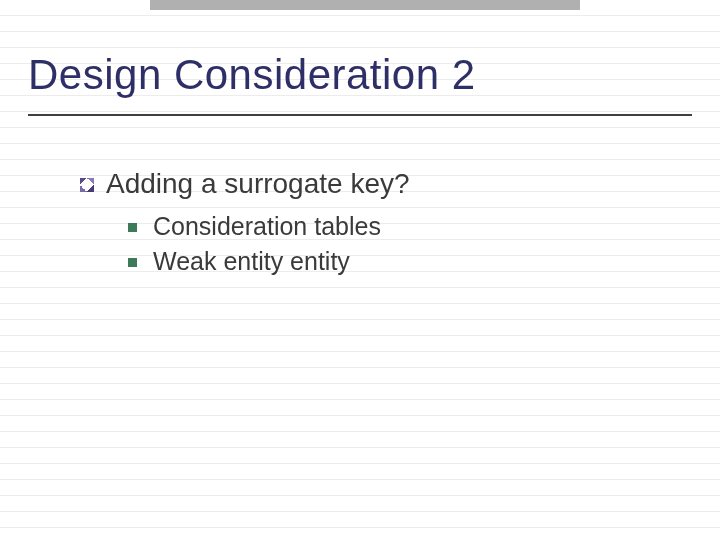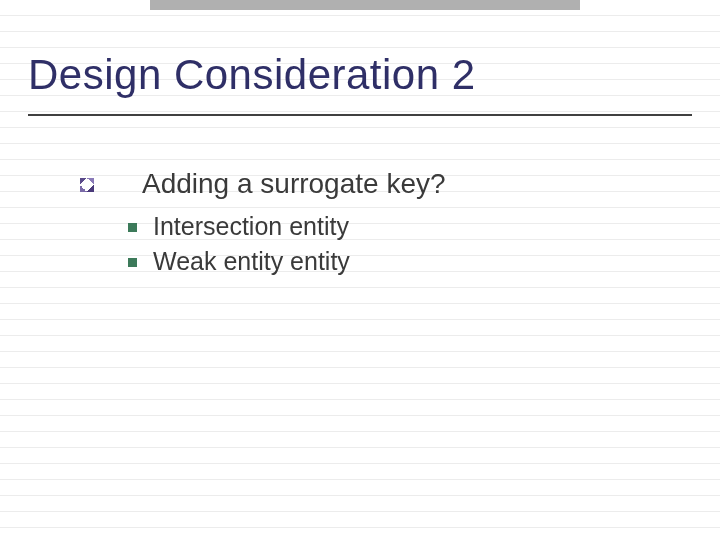--- a/index.html
+++ b/index.html
@@ -71,21 +71,20 @@
     background:
       linear-gradient(135deg, #5a4a8a 50%, transparent 50%) 0 0 / 7px 7px no-repeat,
       linear-gradient(225deg, #8a7ab8 50%, transparent 50%) 7px 0 / 7px 7px no-repeat,
       linear-gradient(45deg,  #7a6aa8 50%, transparent 50%) 0 7px / 7px 7px no-repeat,
       linear-gradient(315deg, #4a3a7a 50%, transparent 50%) 7px 7px / 7px 7px no-repeat;
   }
 
   .level1-text {
     font-size: 28px;
     color: #3a3a3a;
-    margin-left: 36px;
   }
 
   .level2-group {
     margin-left: 48px;
     margin-top: 10px;
   }
 
   .level2 {
     display: flex;
     align-items: flex-start;
@@ -119,21 +118,21 @@
 
     <div class="level1">
       <div class="diamond-bullet"></div>
       <div class="level1-text">Adding a surrogate key?</div>
     </div>
 
     <div class="level2-group">
 
       <div class="level2">
         <div class="square-bullet"></div>
-        <div class="level2-text">Intersection entity</div>
+        <div class="level2-text">Consideration tables</div>
       </div>
 
       <div class="level2">
         <div class="square-bullet"></div>
         <div class="level2-text">Weak entity entity</div>
       </div>
 
     </div>
 
   </div>

